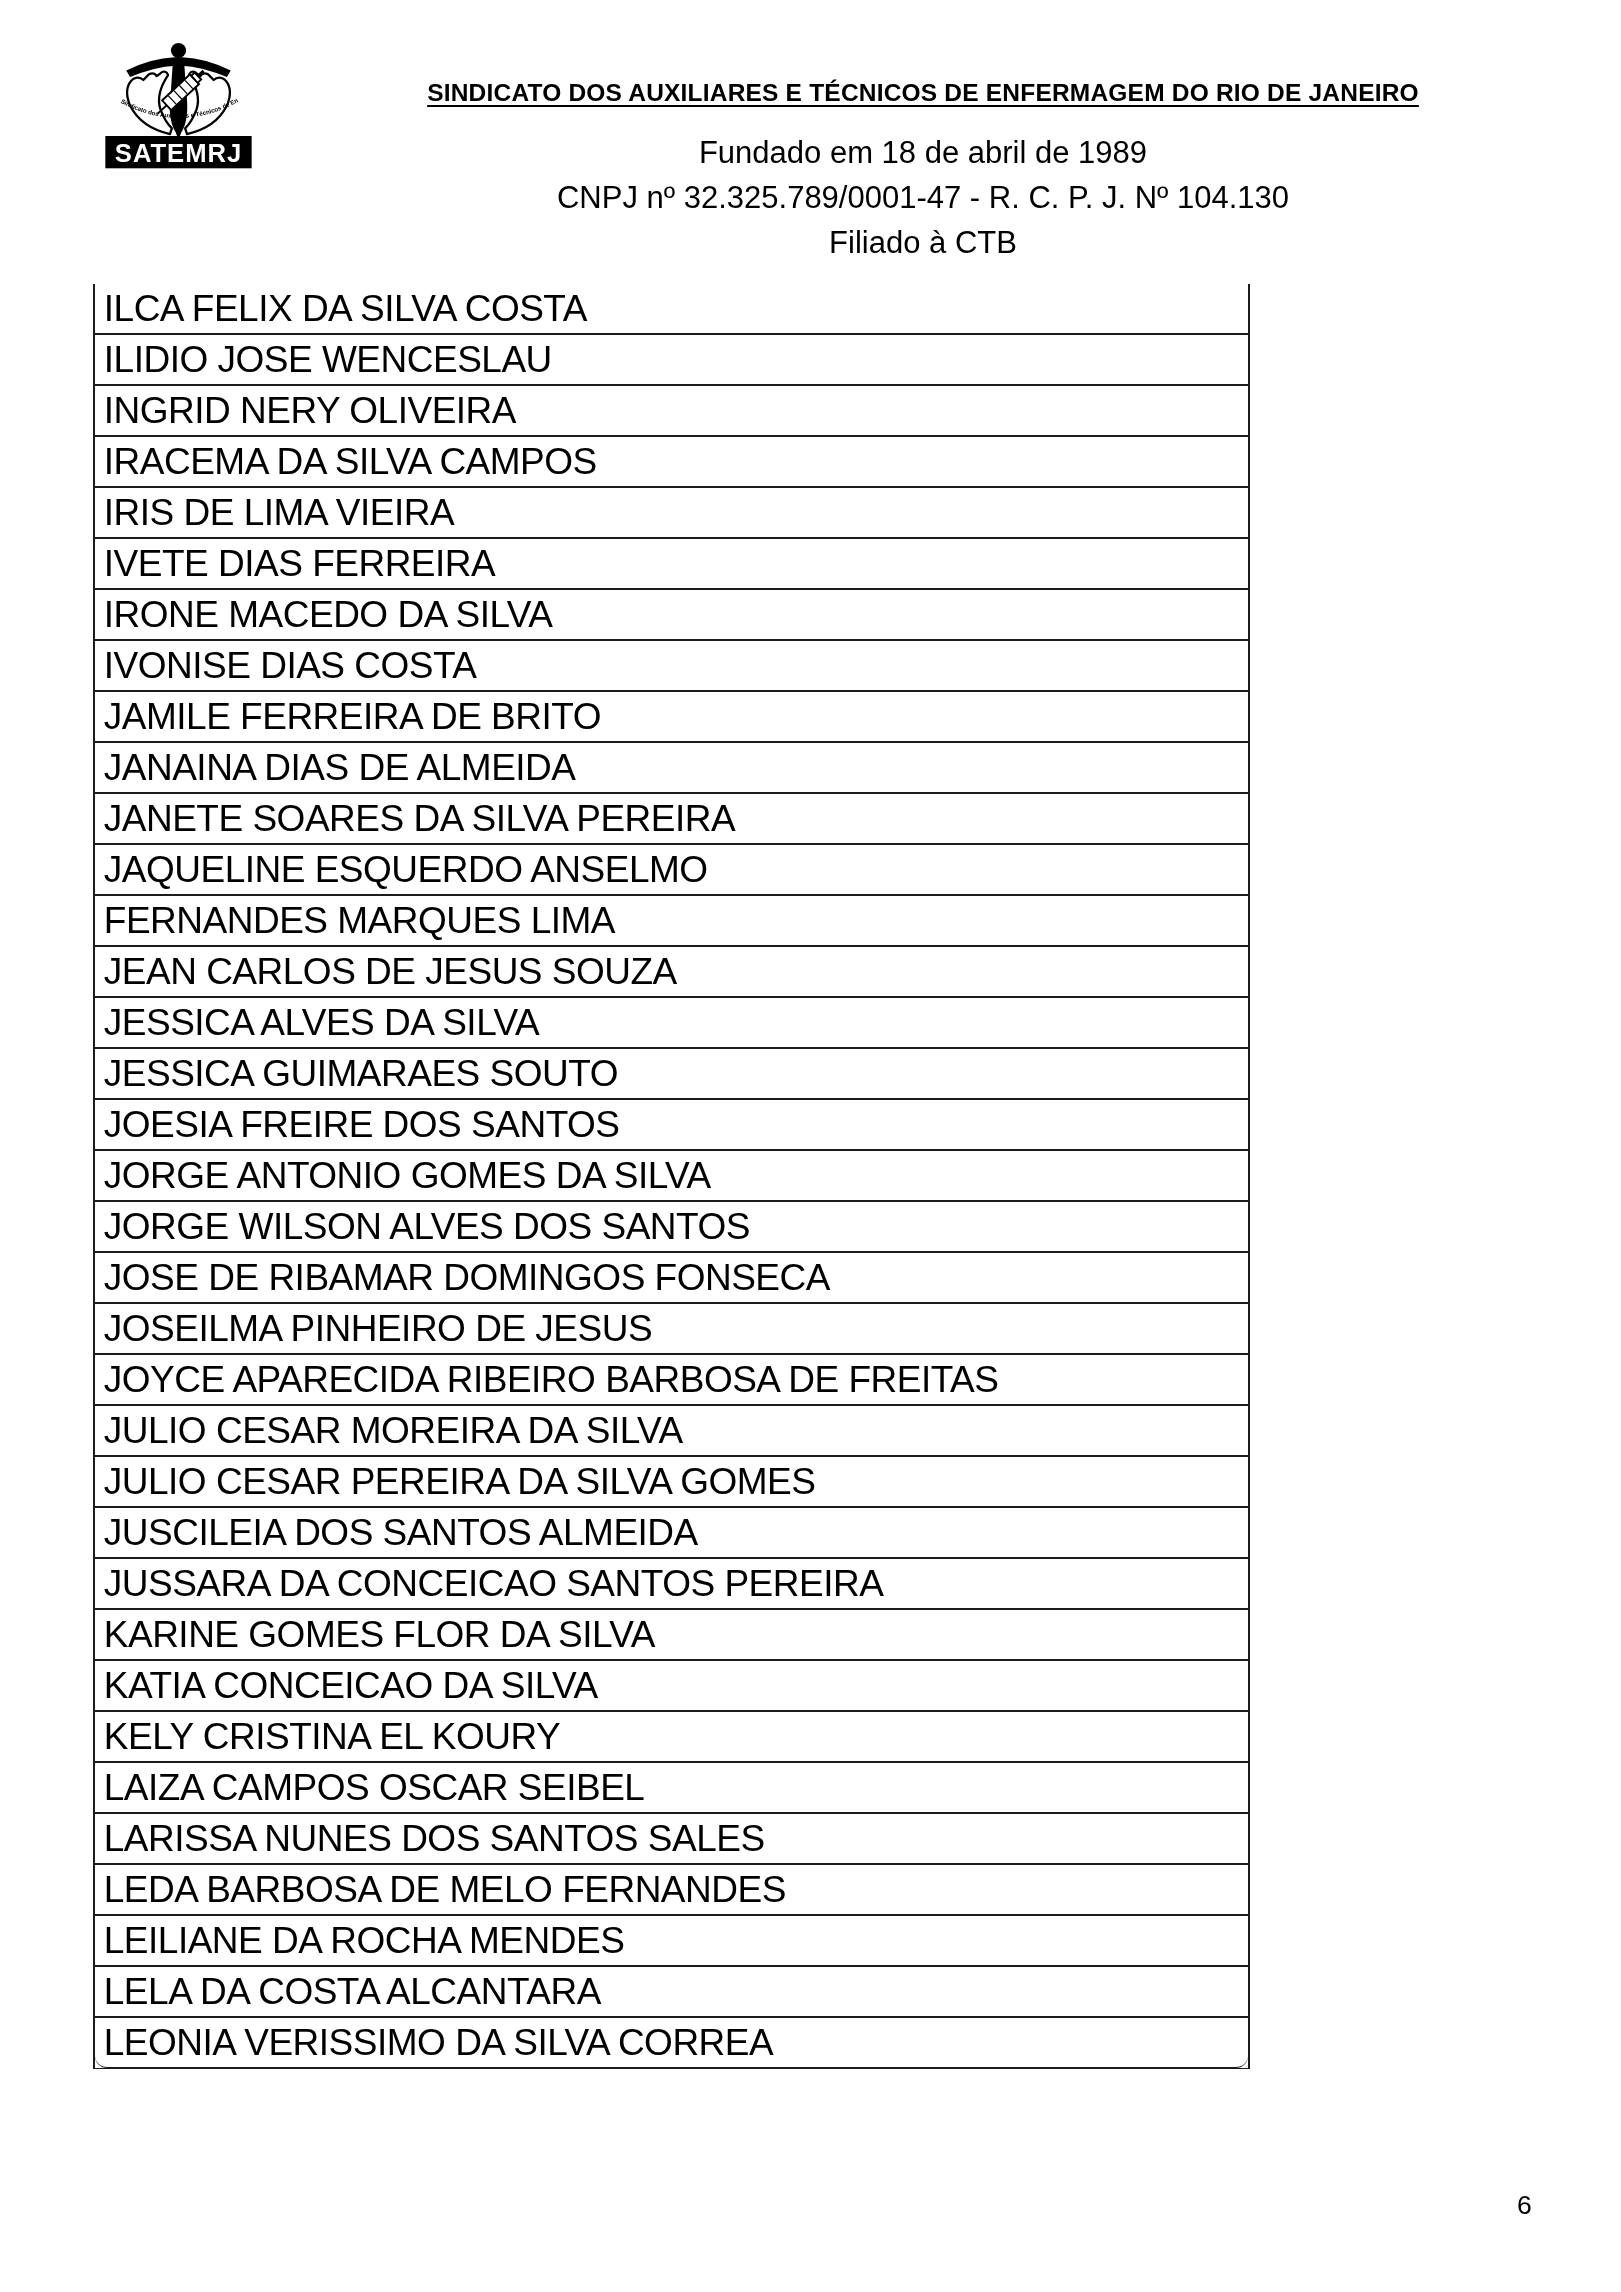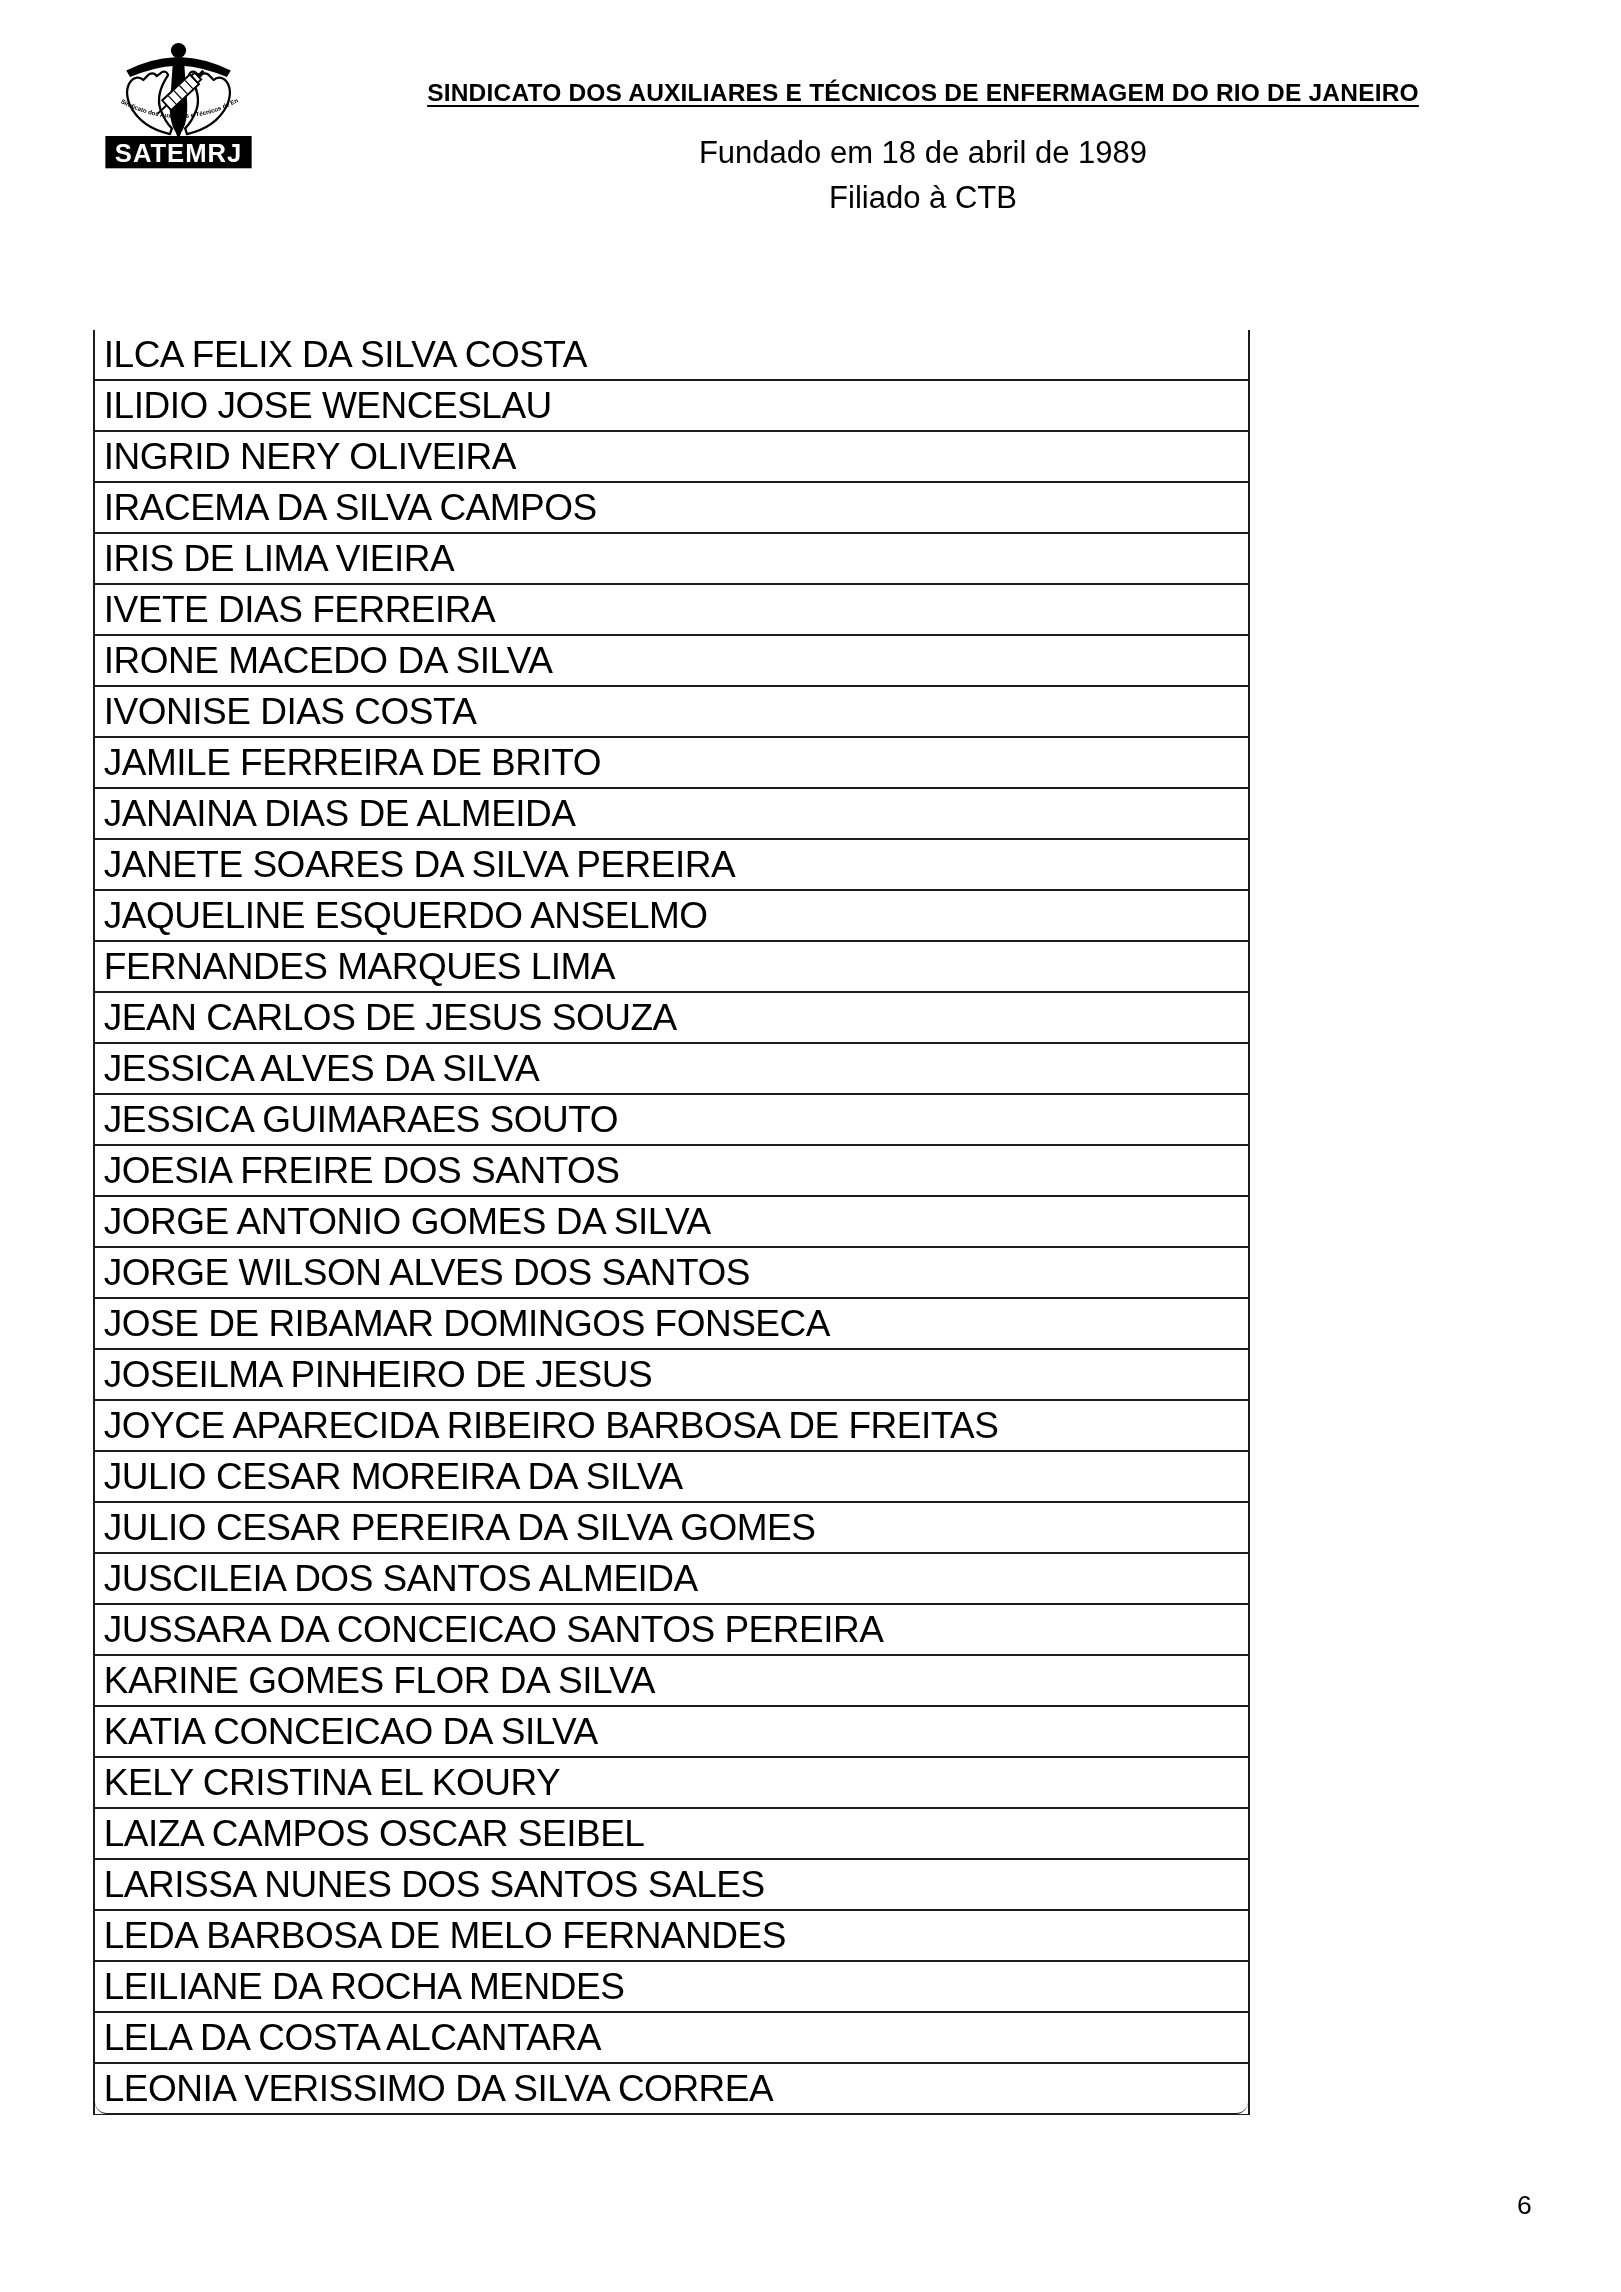--- a/index.html
+++ b/index.html
@@ -54,21 +54,20 @@
 
   
   .member-table {
     position: absolute;
     left: 93px;
     top: 284px;
     width: 1153px;
     border-left: 2px solid #1c1c1c;
     border-right: 2px solid #1c1c1c;
     border-bottom: 1px solid #1c1c1c;
-    margin-top: 46px;
   }
   .table-row {
     height: 49px;
     border-bottom: 2px solid #1c1c1c;
     overflow: hidden;
   }
   .table-row:last-child { border-bottom-width: 1px; border-radius: 12px; }
   .member-name {
     display: block;
     padding-left: 8.8px;
@@ -125,20 +124,21 @@
 
       <g>
         <rect x="8" y="100" width="154" height="34" fill="#000000"></rect>
         <text x="85" y="127" text-anchor="middle" font-family="Liberation Sans, sans-serif" font-size="27" font-weight="bold" letter-spacing="1" fill="#ffffff">SATEMRJ</text>
       </g>
     </svg>
 
     <div class="header-text">
       <div class="org-title">SINDICATO DOS AUXILIARES E TÉCNICOS DE ENFERMAGEM DO RIO DE JANEIRO</div>
       <div class="header-sub">Fundado em 18 de abril de 1989</div>
+      <div class="header-sub">CNPJ nº 32.325.789/0001-47 - R. C. P. J. Nº 104.130</div>
       <div class="header-sub">Filiado à CTB</div>
     </div>
   </div>
 
   <div class="member-table">
       <div class="table-row">
       <span class="member-name">ILCA FELIX DA SILVA COSTA</span>
     </div>
       <div class="table-row">
       <span class="member-name">ILIDIO JOSE WENCESLAU</span>

